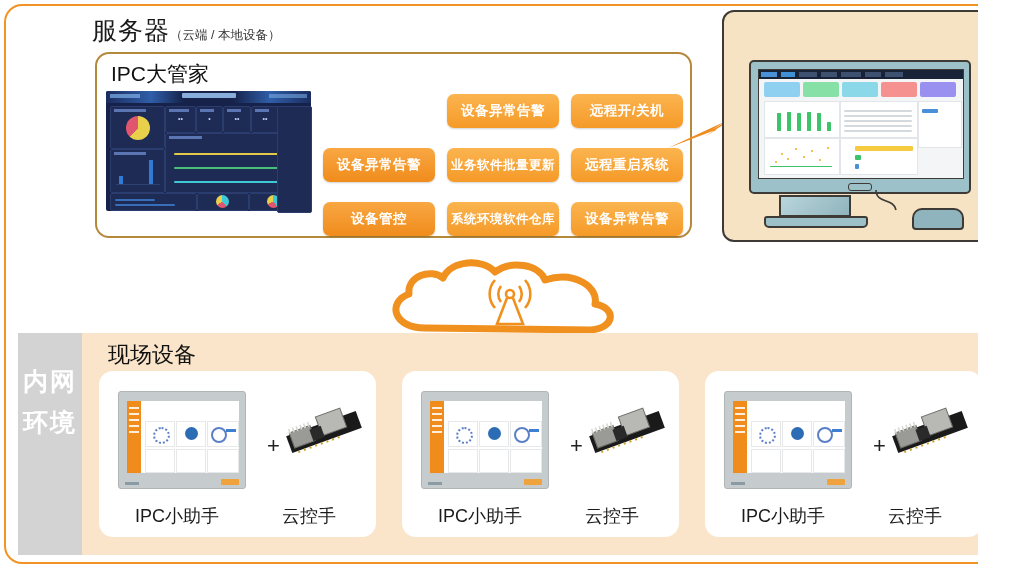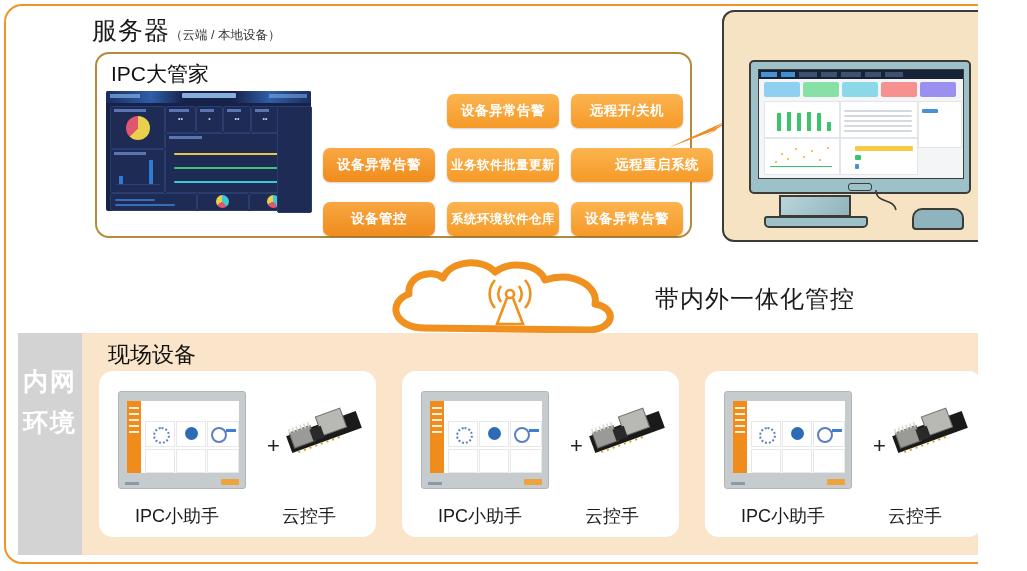--- a/index.html
+++ b/index.html
@@ -187,21 +187,21 @@
     </div>
 
     <div style="position:absolute;left:180px;top:52px;width:33px;height:105px;background:#1d2b55;border:1px solid #2b3d6e;border-radius:2px;"></div>
 
     <div class="btn-grid">
       <div class="fbtn fb-light" style="left:124px;top:0;width:112px;">设备异常告警</div>
       <div class="fbtn fb-light" style="left:248px;top:0;width:112px;">远程开/关机</div>
 
       <div class="fbtn fb-solid" style="left:0;top:54px;width:112px;">设备异常告警</div>
       <div class="fbtn fb-light" style="left:124px;top:54px;width:112px;font-size:12.5px;">业务软件批量更新</div>
-      <div class="fbtn fb-light" style="left:248px;top:54px;width:112px;padding-left:30px;">远程重启系统</div>
+      <div class="fbtn fb-light" style="left:248px;top:54px;width:112px;">远程重启系统</div>
 
       <div class="fbtn fb-solid" style="left:0;top:108px;width:112px;">设备管控</div>
       <div class="fbtn fb-light" style="left:124px;top:108px;width:112px;font-size:12.5px;">系统环境软件仓库</div>
       <div class="fbtn fb-light" style="left:248px;top:108px;width:112px;">设备异常告警</div>
     </div>
   </div>
 
   <svg class="bolt" viewBox="0 0 88 52">
     <path d="M0 44 L56 18 L44 26 L88 0 L36 33 L50 25 Z" fill="#ef8c1f"></path>
   </svg>
@@ -282,21 +282,20 @@
       <g stroke="#f0911f" stroke-width="2.6" fill="none">
         <circle cx="125" cy="36" r="4"></circle>
         <path d="M116 44 A13 13 0 0 1 116 28"></path>
         <path d="M134 44 A13 13 0 0 0 134 28"></path>
         <path d="M110 50 A21 21 0 0 1 110 22"></path>
         <path d="M140 50 A21 21 0 0 0 140 22"></path>
         <path d="M122 40 L112 66 L138 66 L128 40"></path>
       </g>
     </svg>
   </div>
-  <div class="cloud-label">带内外一体化管控</div>
 
   <div class="intranet">
     <span>内网环境</span>
   </div>
 
   <div class="field-box">
     <div class="field-title">现场设备</div>
   </div>
 
   <div class="devcard" style="left:99px;">

